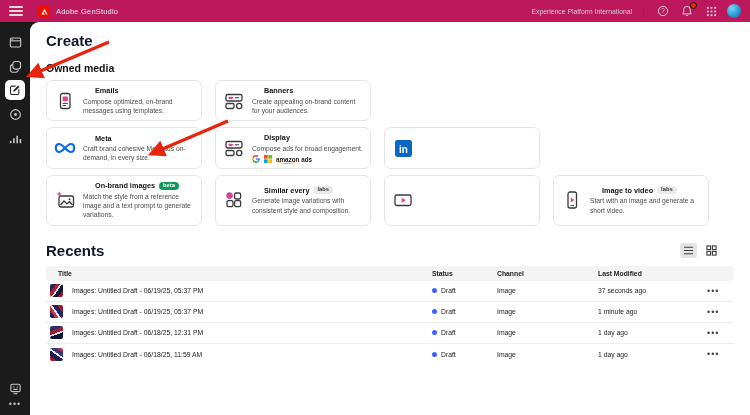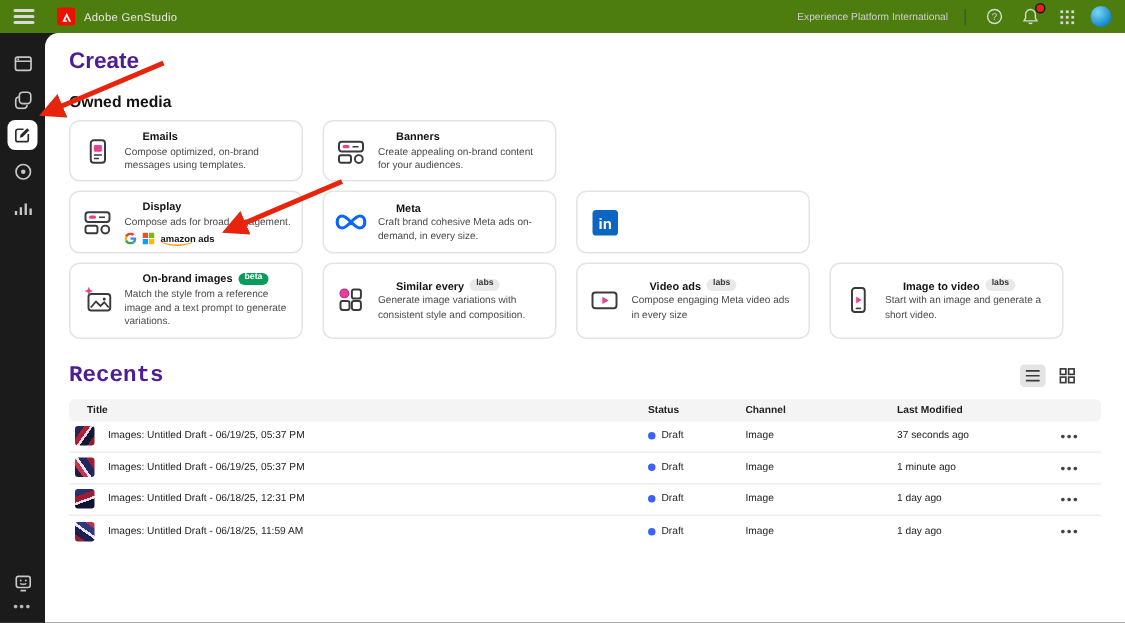--- a/index.html
+++ b/index.html
@@ -1,21 +1,21 @@
 <!DOCTYPE html>
 <html><head>
 <meta charset="utf-8">
 <style>
   * { margin:0; padding:0; box-sizing:border-box; }
   html,body { width:750px; height:415px; overflow:hidden; background:#1b1b1b;
     font-family:"Liberation Sans","DejaVu Sans",sans-serif; }
 
   
   .topbar { position:absolute; top:0; left:0; width:750px; height:22px;
-    background:#4d7c0f; display:flex; align-items:center; padding:0 9px; gap:8px; z-index:5;}
+    background:#be185d; display:flex; align-items:center; padding:0 9px; gap:8px; z-index:5;}
   .hamburger { width:14px; height:14px; display:flex; flex-direction:column; justify-content:center; gap:2.5px;
     background:none; border:none; cursor:pointer; margin-right:7px;}
   .hamburger i { display:block; height:1.4px; background:#d9d9d9; border-radius:1px;}
   .brand { display:flex; align-items:center; gap:6px; }
   .adobelogo { width:12px; height:12px; background:#eb1000; border-radius:2px; display:flex; align-items:center; justify-content:center; }
   .appname { color:#e8e8e8; font-size:7.5px; letter-spacing:.2px; }
   .tb-spacer { flex:1; }
   .orgname { color:#cfcfcf; font-size:6.8px; }
   .tb-divider { width:1px; height:11px; background:#4a4a4a; margin:0 3px;}
   .tbbtn { background:none; border:none; position:relative; width:16px; height:16px;
@@ -31,39 +31,39 @@
     display:flex; flex-direction:column; align-items:center; padding-top:11px; gap:6px; z-index:4;}
   .sbtn { width:18px; height:18px; background:none; border:none; display:flex; align-items:center;
     justify-content:center; cursor:pointer; border-radius:4px; padding:0;}
   .sbtn.selected { background:#fff; box-shadow:0 0 0 1px #fff; }
   .sb-bottom { position:absolute; bottom:8px; left:0; width:30px; display:flex; flex-direction:column; align-items:center; gap:4px;}
   .sb-dots { color:#b9b9b9; font-size:9px; letter-spacing:1px; line-height:6px; background:none; border:none; cursor:pointer;}
 
   
   .main { position:absolute; top:22px; left:30px; width:720px; height:393px; background:#fff;
     border-top-left-radius:9px; padding:10px 16px 0 16px; overflow:hidden;}
-  .h1 { font-size:15px; font-weight:700; color:#4c1d95; }
+  .h1 { font-size:15px; font-weight:700; color:#0f172a; }
   .sect-label { font-size:10.5px; font-weight:700; color:#131313; margin-top:13px; }
   .cards { display:flex; gap:13px; margin-top:6px; }
   .card { width:156px; min-height:41px; border:1px solid #e4e4e4; border-radius:7px; background:#fff;
     display:flex; align-items:center; padding:5px 7px; gap:7px; cursor:pointer;}
   .cicon { width:22px; flex:0 0 22px; display:flex; align-items:flex-start; justify-content:center;}
   .ctext { flex:1; }
   .ctitle { font-size:7.3px; font-weight:700; color:#131313; display:flex; align-items:center; gap:4px;margin-left:12px;}
   .cdesc { font-size:6.7px; color:#4b4b4b; line-height:1.4; margin-top:1.5px;}
   .badge { font-size:5.8px; font-weight:700; padding:1px 4px 1.4px; border-radius:4px; line-height:1;}
   .badge.beta { background:#0d9b5c; color:#fff; }
   .badge.labs { background:#e9e9e9; color:#3b3b3b; }
   .logorow { display:flex; align-items:center; gap:4px; margin-top:2px; }
   .amz { position:relative; font-size:6.3px; font-weight:700; color:#151515; }
   .amz::after { content:""; position:absolute; left:0; bottom:-1.5px; width:62%; height:3px;
     border-bottom:1.3px solid #ff9900; border-radius:0 0 50% 50% / 0 0 100% 100%; }
 
   
-  .recents-head { display:flex; align-items:center; justify-content:space-between; margin-top:16px;font-family:Liberation Mono, monospace; }
+  .recents-head { display:flex; align-items:center; justify-content:space-between; margin-top:16px; }
   .views { display:flex; gap:6px; margin-right:14px;}
   .vbtn { width:17px; height:15px; border:none; background:none; border-radius:3px; display:flex;
     align-items:center; justify-content:center; cursor:pointer;}
   .vbtn.selected { background:#e4e4e4; }
   .rtable { margin-top:7px; width:688px; }
   .rt-head { display:grid; grid-template-columns:386px 65px 101px 109px 1fr; align-items:center;
     background:#f4f4f4; border-radius:4px; height:15px; font-size:6.8px; font-weight:700; color:#222;}
   .rt-head .c1 { padding-left:12px; }
   .rt-row { display:grid; grid-template-columns:386px 65px 101px 109px 1fr; align-items:center;
     height:21px; border-bottom:1px solid #ededed; font-size:6.8px; color:#222; cursor:pointer;}
@@ -216,20 +216,33 @@
             <span>Banners</span>
           </div>
         <div class="cdesc">Create appealing on-brand content for your audiences.</div>
       </div>
     </div>
   </div>
 
   <div class="cards">
     <div class="card">
       <span class="cicon">
+        <svg width="22" height="22" viewBox="0 0 22 22">
+            <path d="M5.2 15c-2.1 0-3.4-1.8-3.4-4s1.3-4 3.4-4c3.6 0 8 8 11.6 8 2.1 0 3.4-1.8 3.4-4s-1.3-4-3.4-4c-3.6 0-8 8-11.6 8z" fill="none" stroke="#0866ff" stroke-width="2.1"></path>
+          </svg>
+      </span>
+      <div class="ctext">
+        <div class="ctitle">
+            <span>Meta</span>
+          </div>
+        <div class="cdesc">Craft brand cohesive Meta ads on-demand, in every size.</div>
+      </div>
+    </div>
+    <div class="card">
+      <span class="cicon">
         <svg width="20" height="20" viewBox="0 0 20 20">
             <rect x="2" y="3.5" width="16" height="6.5" rx="1.8" fill="none" stroke="#3a3a3a" stroke-width="1.3"></rect>
             <rect x="4.4" y="5.7" width="4.6" height="2.2" rx="1.1" fill="#e9418e"></rect>
             <line x1="11" y1="6.8" x2="15" y2="6.8" stroke="#3a3a3a" stroke-width="1.1"></line>
             <rect x="2" y="12.5" width="8" height="5" rx="1.4" fill="none" stroke="#3a3a3a" stroke-width="1.3"></rect>
             <circle cx="15.2" cy="15" r="2.6" fill="none" stroke="#3a3a3a" stroke-width="1.3"></circle>
           </svg>
       </span>
       <div class="ctext">
         <div class="ctitle">
@@ -252,33 +265,20 @@
                 <rect x="0" y="5.4" width="4.6" height="4.6" fill="#00a4ef"></rect>
                 <rect x="5.4" y="5.4" width="4.6" height="4.6" fill="#ffb900"></rect>
               </svg>
           </span>
           <span class="amz">amazon ads</span>
         </div>
       </div>
     </div>
     <div class="card">
       <span class="cicon">
-        <svg width="22" height="22" viewBox="0 0 22 22">
-            <path d="M5.2 15c-2.1 0-3.4-1.8-3.4-4s1.3-4 3.4-4c3.6 0 8 8 11.6 8 2.1 0 3.4-1.8 3.4-4s-1.3-4-3.4-4c-3.6 0-8 8-11.6 8z" fill="none" stroke="#0866ff" stroke-width="2.1"></path>
-          </svg>
-      </span>
-      <div class="ctext">
-        <div class="ctitle">
-            <span>Meta</span>
-          </div>
-        <div class="cdesc">Craft brand cohesive Meta ads on-demand, in every size.</div>
-      </div>
-    </div>
-    <div class="card">
-      <span class="cicon">
         <svg width="19" height="19" viewBox="0 0 19 19">
             <rect x="1" y="1" width="17" height="17" rx="2.4" fill="#0a66c2"></rect>
             <text x="9.5" y="13.6" font-size="10" font-weight="bold" fill="#fff" text-anchor="middle" font-family="Liberation Sans,sans-serif">in</text>
           </svg>
       </span>
     </div>
   </div>
 
   <div class="cards">
     <div class="card">
@@ -316,27 +316,20 @@
         <div class="cdesc">Generate image variations with consistent style and composition.</div>
       </div>
     </div>
     <div class="card">
       <span class="cicon">
         <svg width="20" height="20" viewBox="0 0 20 20">
             <rect x="2" y="5" width="16" height="10.5" rx="1.8" fill="none" stroke="#3a3a3a" stroke-width="1.3"></rect>
             <path d="M8.6 7.8l4.2 2.45-4.2 2.45z" fill="#e9418e"></path>
           </svg>
       </span>
-      <div class="ctext">
-        <div class="ctitle">
-            <span>Video ads</span>
-          <span class="badge labs">labs</span>
-          </div>
-        <div class="cdesc">Compose engaging Meta video ads in every size</div>
-      </div>
     </div>
     <div class="card">
       <span class="cicon">
         <svg width="20" height="20" viewBox="0 0 20 20">
             <rect x="6" y="2" width="8.5" height="16" rx="2" fill="none" stroke="#3a3a3a" stroke-width="1.3"></rect>
             <path d="M8.8 7.6l3.6 2.4-3.6 2.4z" fill="#e9418e"></path>
             <line x1="8.5" y1="15.6" x2="12" y2="15.6" stroke="#3a3a3a" stroke-width="1"></line>
           </svg>
       </span>
       <div class="ctext">

